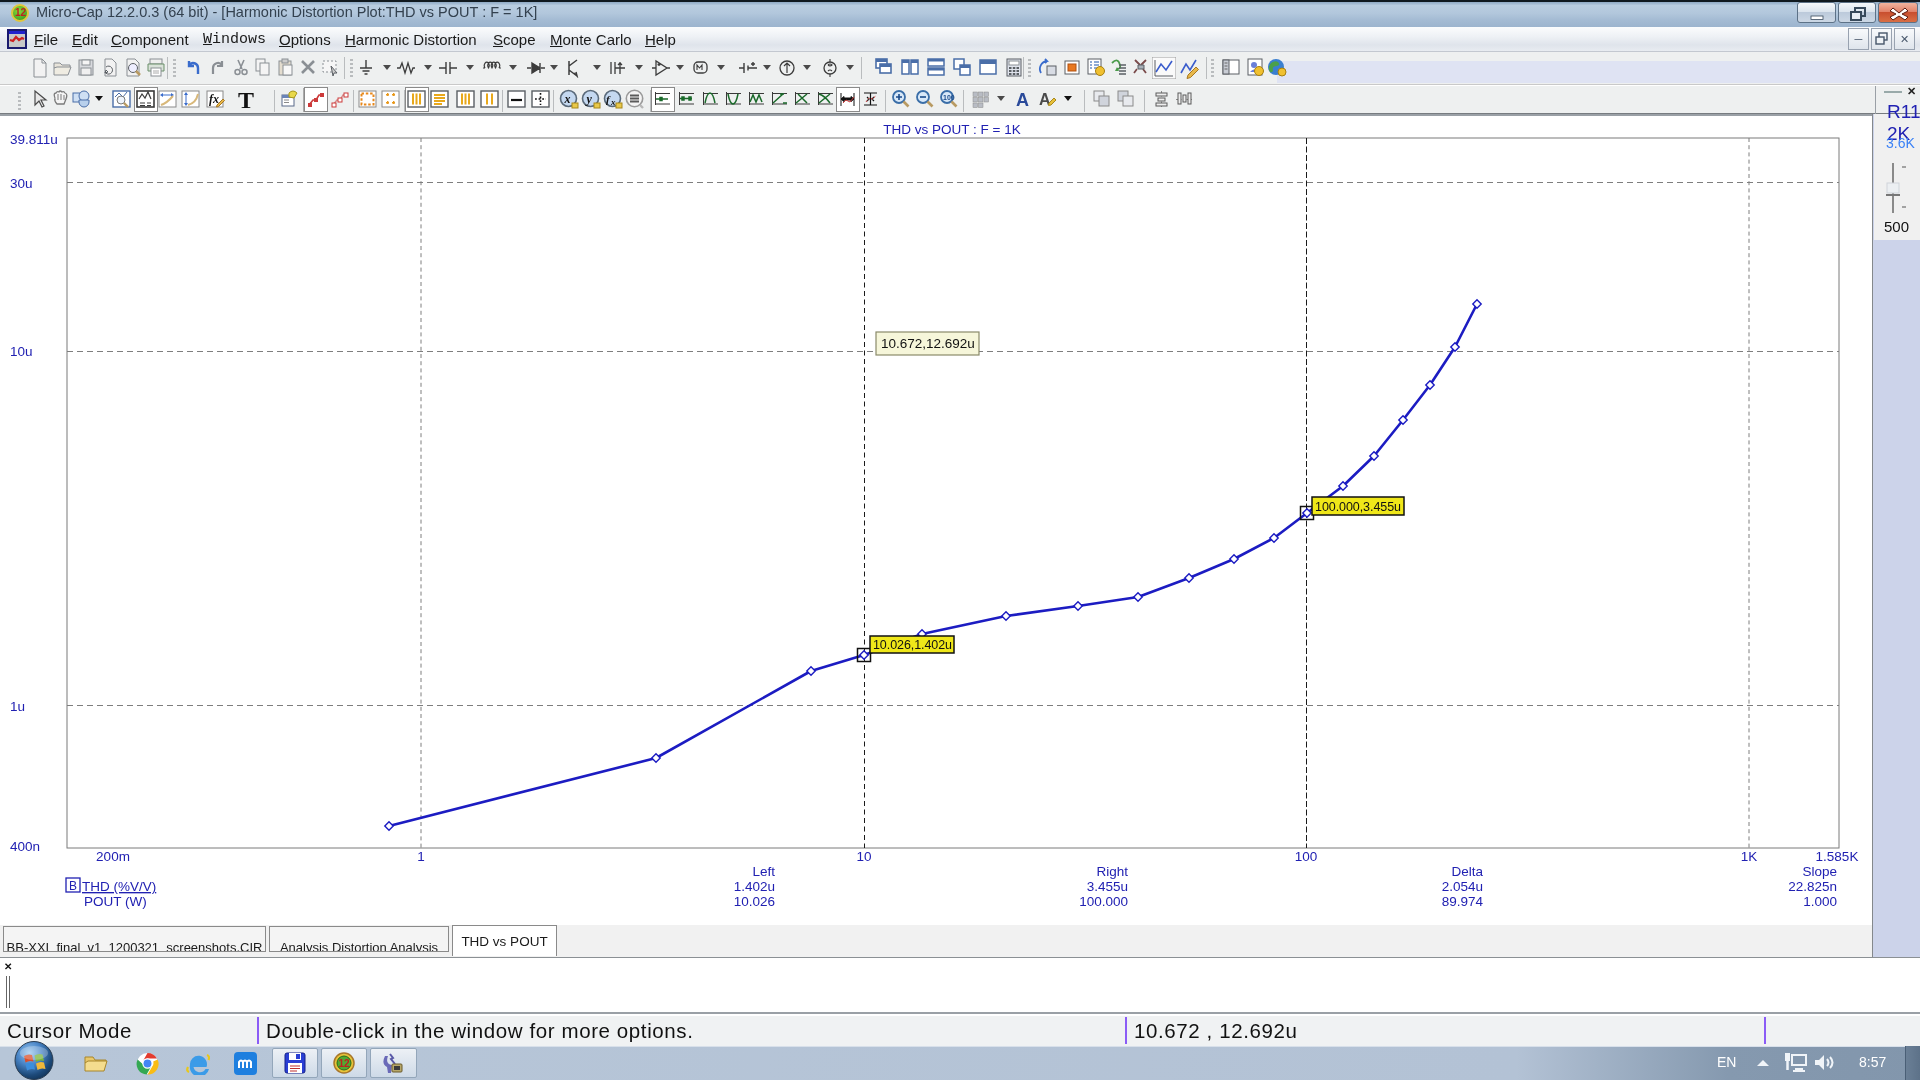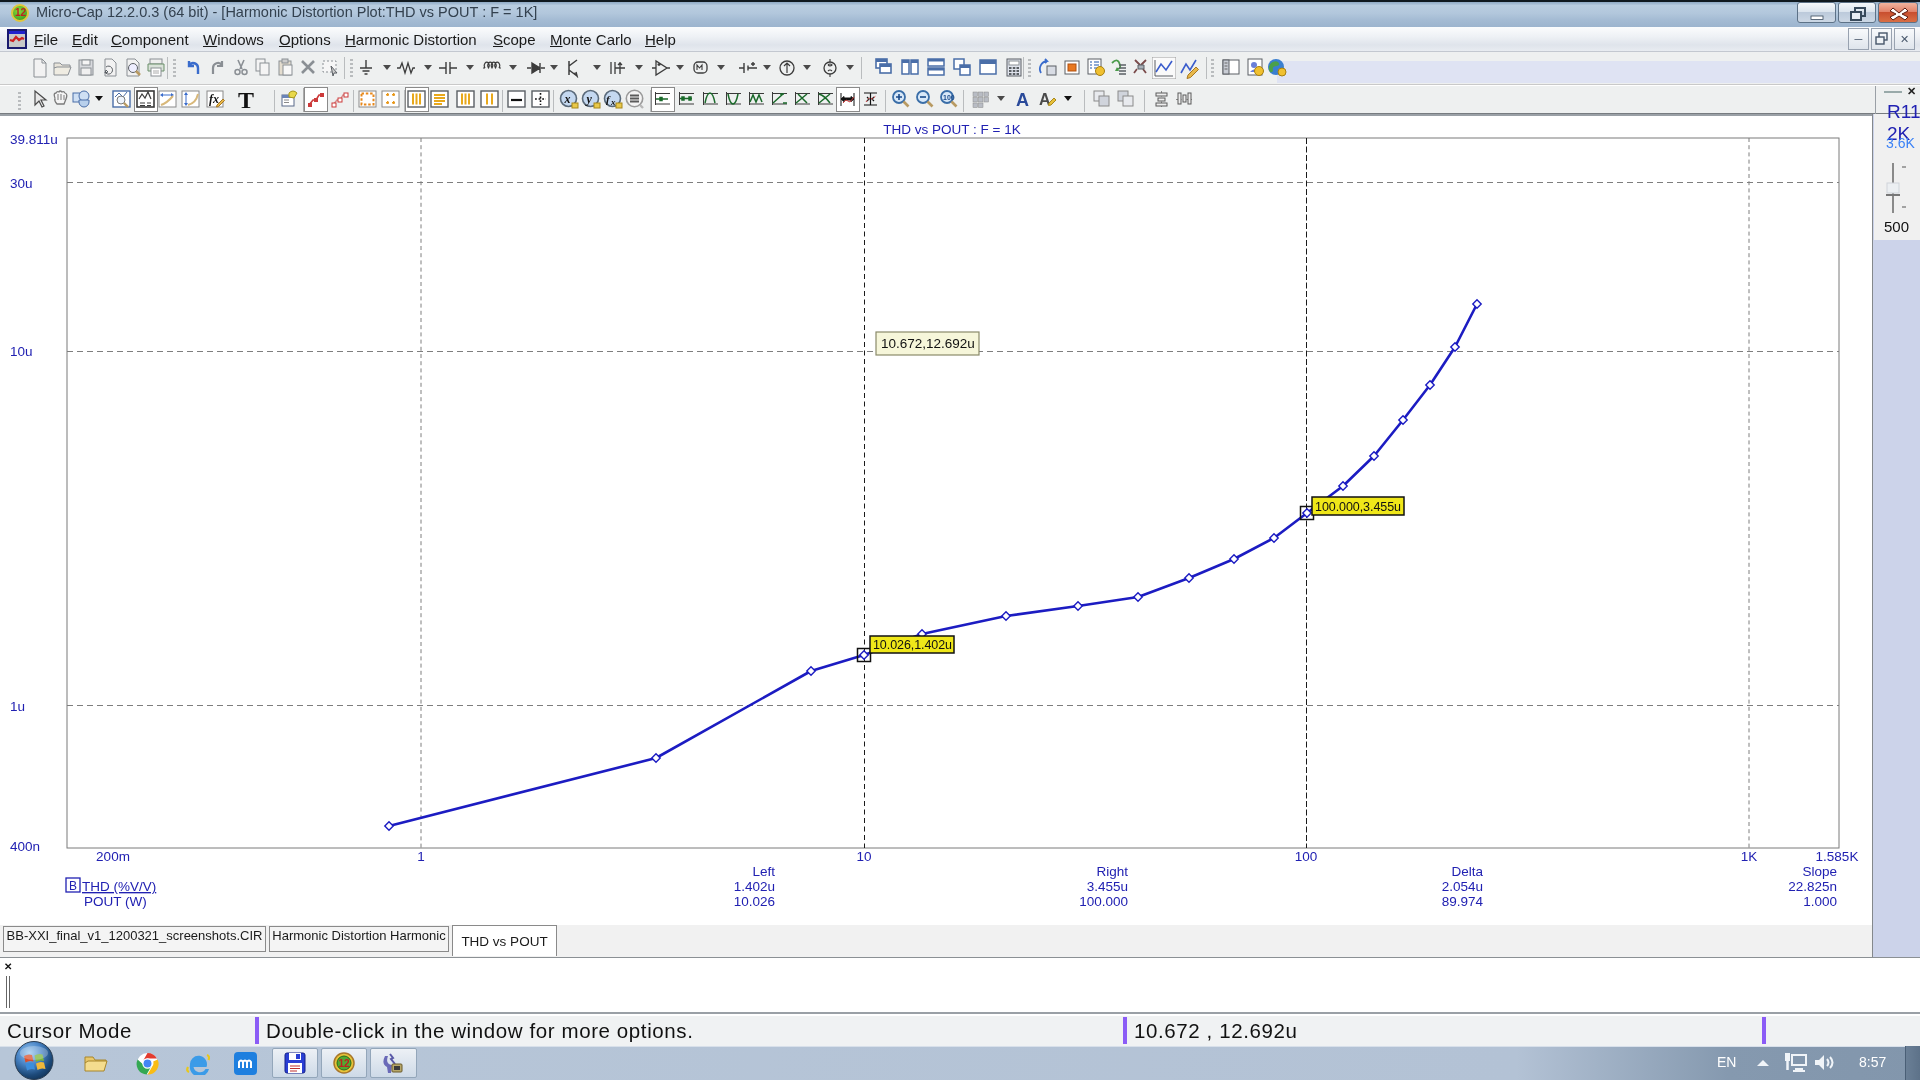--- a/index.html
+++ b/index.html
@@ -42,34 +42,34 @@
   background:repeating-linear-gradient(#eef0f0 0 2px, #b9bcbe 2px 4px); }
 .dd { position:absolute; width:0; height:0; border-left:4px solid transparent; border-right:4px solid transparent; border-top:5px solid #4a4a4a; }
 
 
 #client { left:0; top:114px; width:1872px; height:843px; background:#ffffff; border-top:2px solid #9aa0a6; }
 #plotsvg { position:absolute; left:0; top:0; }
 
 
 #tabrow { left:0; top:925px; width:1872px; height:32px; background:#f1f1f1; }
 .tab { position:absolute; height:26px; background:#f4f4f4; border:1px solid #8a8a8a;
-  font-size:13px; color:#1a1a1a; text-align:center; padding-top:1px; white-space:nowrap; overflow:hidden; }
+  font-size:13px; color:#1a1a1a; text-align:center; padding-top:13px; white-space:nowrap; overflow:hidden; }
 #tab3 { height:31px; background:#ffffff; border-bottom:none; padding-top:8px; font-size:13.5px; }
 
 
 #rpanel { left:1872px; top:114px; width:48px; height:843px; background:#ccd3ea; border-left:1px solid #84888c; }
 #rpanel-top { position:absolute; left:1px; top:0; width:47px; height:126px; background:#f0f0f0; }
 
 
 #botline { left:0; top:957px; width:1920px; height:1px; background:#8b9094; }
 #textpanel { left:0; top:958px; width:1920px; height:56px; background:#ffffff; border-bottom:2px solid #9aa0a6; }
 
 
 #statusbar { left:0; top:1016px; width:1920px; height:30px; background:#f0f2f3; }
-.scell { position:absolute; top:1017px; height:27px; border-right:4px solid #8b5cf6; font-size:20.5px; letter-spacing:0.6px; color:#111;
+.scell { position:absolute; top:1017px; height:27px; border-right:2px solid #8b5cf6; font-size:20.5px; letter-spacing:0.6px; color:#111;
   padding:2px 0 0 7px; }
 
 
 #taskbar { left:0; top:1046px; width:1920px; height:34px; border-top:1px solid #d8e0ea;
   background:linear-gradient(90deg, #b7c6d8 0%, #b3c2d5 79%, #8599af 90%, #8296ac 100%); }
 </style>
 </head>
 <body>
 <div id="root">
   <div class="abs" id="titlebar"></div>
@@ -95,21 +95,21 @@
     </div>
   <div class="abs" id="menubar"></div>
   <div class="abs" id="menu-ico"><svg width="16" height="16">
         <rect x="0" y="0" width="16" height="3" fill="#2222cc"></rect>
         <rect x="0" y="3" width="16" height="13" fill="#c8c8c8"></rect>
         <path d="M1 9 L4 10 L7 6 L10 9 L13 7 L15 8" fill="none" stroke="#cc2222" stroke-width="2.2"></path>
       </svg></div>
   <div class="menuitem" style="left:34px;text-align:center;"><u>F</u>ile</div>
   <div class="menuitem" style="left:72px;"><u>E</u>dit</div>
   <div class="menuitem" style="left:111px;"><u>C</u>omponent</div>
-  <div class="menuitem" style="left:203px;"><u>W</u>indows</div>
+  <div class="menuitem" style="left:203px;font-family:Liberation Mono, monospace;"><u>W</u>indows</div>
   <div class="menuitem" style="left:279px;"><u>O</u>ptions</div>
   <div class="menuitem" style="left:345px;"><u>H</u>armonic Distortion</div>
   <div class="menuitem" style="left:493px;"><u>S</u>cope</div>
   <div class="menuitem" style="left:550px;"><u>M</u>onte Carlo</div>
   <div class="menuitem" style="left:645px;"><u>H</u>elp</div>
   <div class="mdibtn" style="left:1848px; top:28px;">─</div>
   <div class="mdibtn" style="left:1871px; top:28px;"><svg width="19" height="20">
         <rect x="7" y="4" width="8" height="7" fill="none" stroke="#46566a" stroke-width="1.4"></rect>
         <rect x="4" y="8" width="8" height="7" fill="#eef2f6" stroke="#46566a" stroke-width="1.4"></rect>
       </svg></div>
@@ -618,21 +618,21 @@
           <text x="1837" y="791">1.000</text>
 </g>
 <rect x="66" y="763" width="14" height="14" fill="none" stroke="#2121b2" stroke-width="1.3"></rect>
 <text x="69" y="774.5" font-size="12">B</text>
 <text x="82" y="776" text-decoration="underline">THD (%V/V)</text>
 <text x="84" y="791">POUT (W)</text>
 </g>
 </svg>
 <div class="abs" id="tabrow"></div>
 <div class="tab" style="left:3px;width:263px;top:926px">BB-XXI_final_v1_1200321_screenshots.CIR</div>
-<div class="tab" style="left:269px;width:180px;top:926px">Harmonic Distortion Harmonic</div>
+<div class="tab" style="left:269px;width:180px;top:926px">Analysis Distortion Analysis</div>
 <div class="tab" id="tab3" style="left:452px;width:105px;top:925px">THD vs POUT</div>
   <div class="abs" id="rpanel">
       <div id="rpanel-top"></div>
     </div>
 <div class="abs" style="left:1875px;top:86px;width:1px;height:28px;background:#9aa0a6"></div>
 <div class="abs" style="left:1884px;top:91px;width:18px;height:2px;border-top:1px solid #9aa;border-bottom:1px solid #9aa"></div>
 <div class="abs" style="left:1907px;top:85px;font-size:11px;font-weight:bold;color:#222">✕</div>
 <div class="abs" style="left:1887px;top:101px;font-size:19px;color:#2121b2">R11<br>2K</div>
 <div class="abs" style="left:1886px;top:135px;font-size:14px;color:#3b82f6">3.6K</div>
 <svg class="abs" style="left:1880px;top:155px" width="30" height="65">

